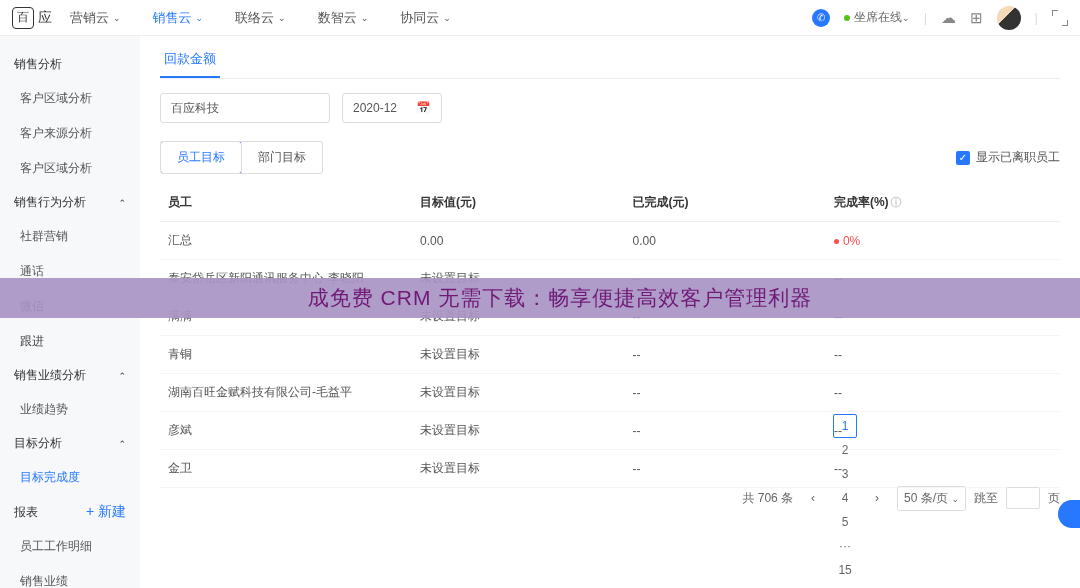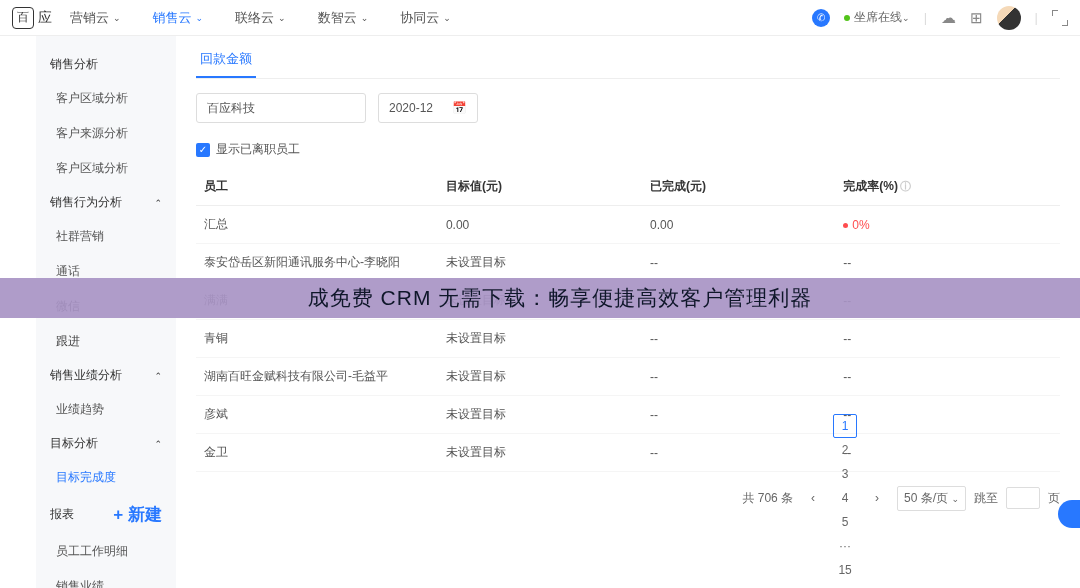--- a/index.html
+++ b/index.html
@@ -14,27 +14,27 @@
 .top-right { display: flex; align-items: center; gap: 14px; }
 .phone-icon { width: 18px; height: 18px; background: #2878ff; border-radius: 50%; display: flex; align-items: center; justify-content: center; color: #fff; font-size: 10px; }
 .status-dot { width: 6px; height: 6px; background: #52c41a; border-radius: 50%; display: inline-block; margin-right: 4px; }
 .status-text { display: flex; align-items: center; color: #666; font-size: 12px; }
 .tr-icon { color: #888; font-size: 15px; cursor: pointer; }
 .avatar { width: 24px; height: 24px; border-radius: 50%; background: linear-gradient(135deg, #f5d9b8 40%, #333 40%); }
 .fullscreen-icon { width: 16px; height: 16px; position: relative; }
 .fullscreen-icon::before, .fullscreen-icon::after { content: ''; position: absolute; width: 5px; height: 5px; border: 1.5px solid #888; }
 .fullscreen-icon::before { top: 0; left: 0; border-right: none; border-bottom: none; }
 .fullscreen-icon::after { bottom: 0; right: 0; border-left: none; border-top: none; }
-.main { display: flex; height: calc(100% - 36px); margin-left: 36px; }
+.main { display: flex; height: calc(100% - 36px); }
 .sidebar { width: 140px; background: #f7f8fa; padding-top: 12px; overflow-y: auto; flex-shrink: 0; }
 .sb-group { font-size: 12px; color: #333; padding: 8px 14px; display: flex; justify-content: space-between; align-items: center; cursor: pointer; }
 .sb-item { padding: 9px 14px 9px 20px; color: #555; cursor: pointer; font-size: 12px; }
 .sb-item.active { color: #2878ff; }
 .sb-item.muted { color: #404040; font-family: Liberation Mono, monospace; }
-.new-btn { color: #2878ff; font-size: 17px; cursor: pointer; font-weight: bold; }
+.new-btn { color: #2878ff; font-size: 14px; cursor: pointer; }
 .content { flex: 1; padding: 14px 20px; overflow: hidden; display: flex; flex-direction: column; }
 .tab-header { border-bottom: 1px solid #eee; margin-bottom: 14px; }
 .tab-hdr-item { display: inline-block; padding: 0 4px 8px 4px; color: #2878ff; border-bottom: 2px solid #2878ff; font-size: 13px; cursor: pointer; }
 .filter-row { display: flex; gap: 12px; margin-bottom: 18px; }
 .select-box { height: 30px; border: 1px solid #ddd; border-radius: 3px; padding: 0 10px; display: flex; align-items: center; font-size: 12px; color: #555; min-width: 170px; justify-content: space-between; cursor: pointer; }
 .select-box.date { min-width: 100px; }
 .cal-icon { color: #bbb; font-size: 12px; }
 .sub-tabs-row { display: flex; justify-content: space-between; align-items: center; margin-bottom: 10px; }
 .sub-tabs { display: flex; border: 1px solid #ddd; border-radius: 3px; overflow: hidden; }
 .sub-tab { padding: 7px 16px; font-size: 12px; cursor: pointer; color: #555; }
@@ -44,21 +44,21 @@
 .checkbox { width: 14px; height: 14px; background: #2878ff; border-radius: 2px; display: flex; align-items: center; justify-content: center; color: #fff; font-size: 10px; }
 .tbl-wrap { flex: 1; overflow: hidden; position: relative; }
 table { width: 100%; border-collapse: collapse; font-size: 12px; }
 th { text-align: left; padding: 10px 8px; border-bottom: 1px solid #eee; color: #333; font-weight: 600; }
 td { padding: 10px 8px; border-bottom: 1px solid #f5f5f5; color: #555; }
 .rate-red { color: #ff4d4f; }
 .rate-dot { display: inline-block; width: 5px; height: 5px; background: #ff4d4f; border-radius: 50%; margin-right: 4px; vertical-align: middle; }
 .leave-tag { color: #999; font-size: 11px; }
 .highlight-box { border: 1px solid #ff6b5b; border-radius: 3px; padding: 2px 6px; display: inline-block; }
 .info-icon { color: #ccc; font-size: 11px; margin-left: 2px; }
-.overlay-banner { position: absolute; left: 0; right: 0; top: 278px; height: 40px; background: rgba(168, 148, 196, 0.92); color: #0f172a; display: flex; align-items: center; justify-content: center; font-size: 21px; font-weight: 500; letter-spacing: 1px; z-index: 10; padding-left: 40px; }
+.overlay-banner { position: absolute; left: 0; right: 0; top: 278px; height: 40px; background: rgba(168, 148, 196, 0.92); color: #701a75; display: flex; align-items: center; justify-content: center; font-size: 21px; font-weight: 500; letter-spacing: 1px; z-index: 10; padding-left: 40px; }
 .pagination { position: absolute; bottom: 6px; right: 20px; display: flex; align-items: center; gap: 8px; font-size: 12px; color: #666; }
 .page-btn { min-width: 24px; height: 24px; display: flex; align-items: center; justify-content: center; cursor: pointer; border-radius: 2px; }
 .page-btn.active { border: 1px solid #2878ff; color: #2878ff; }
 .page-size { border: 1px solid #ddd; padding: 3px 6px; border-radius: 2px; }
 .jump-input { width: 34px; height: 22px; border: 1px solid #ddd; border-radius: 2px; text-align: center; }
 .float-btn { position: absolute; right: -6px; bottom: 60px; width: 28px; height: 28px; background: #2878ff; border-radius: 50% 0 0 50%; }
 .divider { color: #ddd; }
 </style>
 </head>
 <body>
@@ -145,20 +145,24 @@
     <div class="filter-row">
       <div class="select-box">
         <span>百应科技</span>
       </div>
       <div class="select-box date">
         <span>2020-12</span>
         <span class="cal-icon">📅</span>
       </div>
     </div>
     <div class="sub-tabs-row">
+      <div class="sub-tabs" id="sub-tabs">
+          <div class="sub-tab active">员工目标</div>
+          <div class="sub-tab">部门目标</div>
+        </div>
       <label class="checkbox-wrap">
         <span class="checkbox">✓</span>
         <span>显示已离职员工</span>
       </label>
     </div>
     <div class="tbl-wrap">
       <table>
         <thead>
             <tr id="thead-row">
               <th style="width: 28%;">员工</th>

